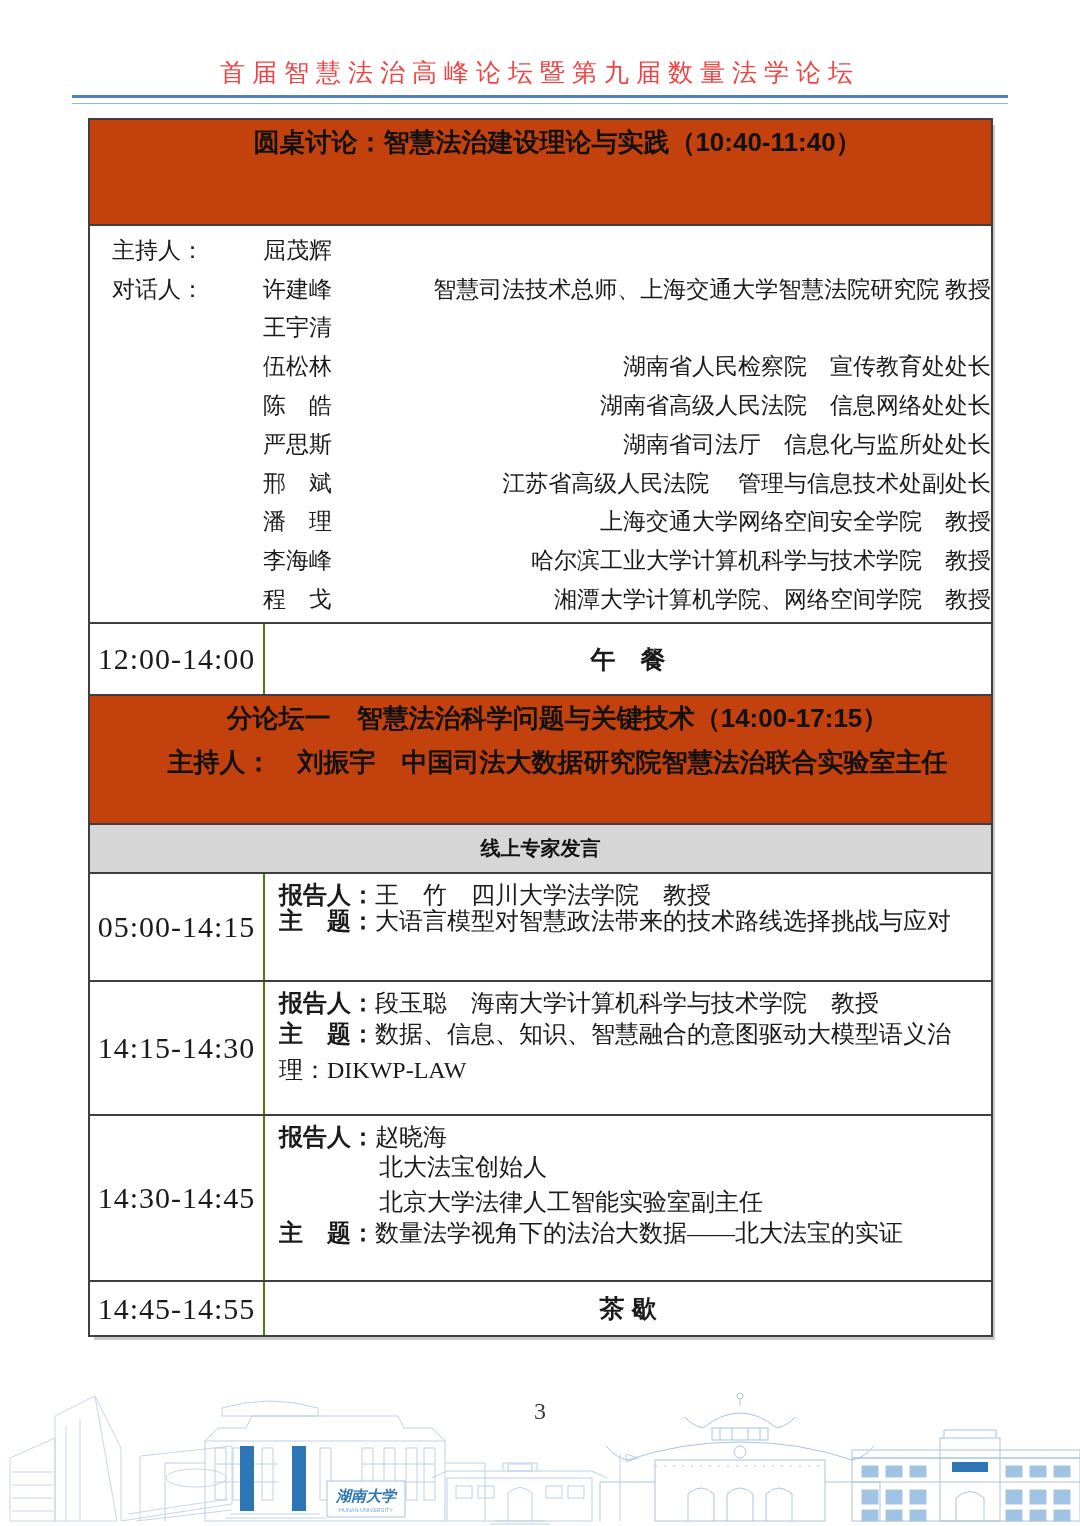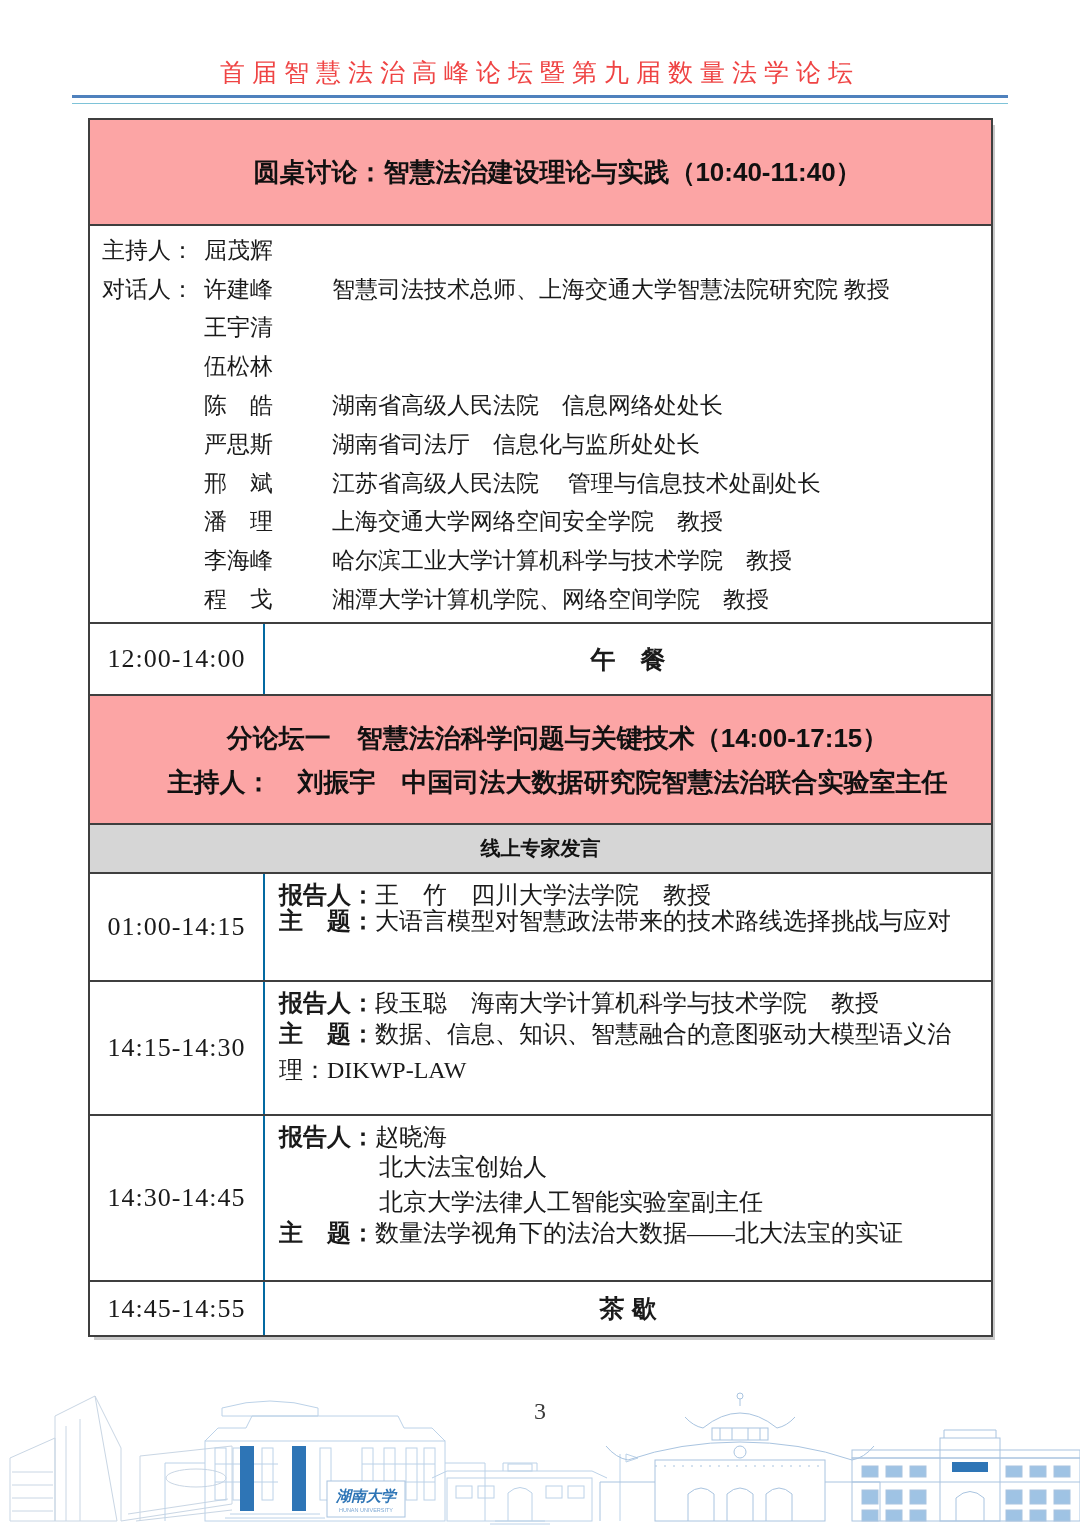--- a/index.html
+++ b/index.html
@@ -8,28 +8,28 @@
   
   .hdr-title{position:absolute;top:56px;left:0;right:0;text-align:center;
              font-size:25px;letter-spacing:7px;color:#ef4444;font-weight:400;}
   .hdr-rule{position:absolute;top:95px;left:72px;right:72px;height:5px;
             border-top:3px solid #4f81bd;border-bottom:1px solid #7ec3d8;}
   
   .tbl{position:absolute;left:88px;top:118px;width:905px;border:2px solid #3f3f3f;
        box-sizing:border-box;box-shadow:4px 5px 0 -2px #c9c9c9;background:#fff;}
   .row{box-sizing:border-box;border-top:2px solid #3f3f3f;display:flex;}
   .row:first-child{border-top:none;}
-  .banner{background:#fca5a5;align-items:center;justify-content:center;flex-direction:column;padding-left:34px;}
+  .banner{background:#c2410c;align-items:center;justify-content:flex-start;flex-direction:column;padding-left:34px;}
   .banner .bt{font-family:"Liberation Sans","DejaVu Sans",sans-serif;font-weight:bold;
               font-size:26px;color:#111;text-align:center;line-height:44px;}
   .graybar{background:#d6d6d6;align-items:center;justify-content:center;}
   .graybar .bt{font-family:"Liberation Sans","DejaVu Sans",sans-serif;font-weight:bold;
                font-size:20px;color:#111;}
-  .timecol{width:175px;flex:0 0 175px;border-right:2px solid #0369a1;box-sizing:border-box;
-           display:flex;align-items:center;justify-content:center;font-size:26px;letter-spacing:1px;}
+  .timecol{width:175px;flex:0 0 175px;border-right:2px solid #4d7c0f;box-sizing:border-box;
+           display:flex;align-items:center;justify-content:center;font-size:30px;letter-spacing:1px;}
   .bodycol{flex:1;box-sizing:border-box;padding:8px 14px;font-size:24px;}
   .centercol{flex:1;display:flex;align-items:center;justify-content:center;
              font-family:"Liberation Sans","DejaVu Sans",sans-serif;font-weight:bold;font-size:25px;}
   
   .plist{flex-direction:column;padding:5px 0 3px 12px;}
   .prow{display:flex;height:39px;align-items:center;font-size:23px;}
   .prole{width:102px;flex:0 0 102px;}
   .pname{width:128px;flex:0 0 128px;}
   .paff{flex:1;}
   
@@ -48,37 +48,38 @@
 
   <div class="hdr-title">首届智慧法治高峰论坛暨第九届数量法学论坛</div>
   <div class="hdr-rule"></div>
 
   <div class="tbl">
 
     <div class="row banner" style="height:104px;">
       <div class="bt">圆桌讨论：智慧法治建设理论与实践（10:40-11:40）</div>
     </div>
 
-    <div class="row plist" style="height:398px;">
+    <div class="row plist" style="height:398px;text-align:right;">
       <div class="prow">
         <span class="prole">主持人：</span>
         <span class="pname">屈茂辉</span>
       </div>
       <div class="prow">
         <span class="prole">对话人：</span>
         <span class="pname">许建峰</span>
         <span class="paff">智慧司法技术总师、上海交通大学智慧法院研究院 教授</span>
       </div>
       <div class="prow">
         <span class="prole"></span>
         <span class="pname">王宇清</span>
       </div>
       <div class="prow">
         <span class="prole"></span>
         <span class="pname">伍松林</span>
+        <span class="paff">湖南省人民检察院　宣传教育处处长</span>
       </div>
       <div class="prow">
         <span class="prole"></span>
         <span class="pname">陈　皓</span>
         <span class="paff">湖南省高级人民法院　信息网络处处长</span>
       </div>
       <div class="prow">
         <span class="prole"></span>
         <span class="pname">严思斯</span>
         <span class="paff">湖南省司法厅　信息化与监所处处长</span>
@@ -113,21 +114,21 @@
     <div class="row banner" style="height:129px;">
       <div class="bt">分论坛一　智慧法治科学问题与关键技术（14:00-17:15）</div>
       <div class="bt">主持人：　刘振宇　中国司法大数据研究院智慧法治联合实验室主任</div>
     </div>
 
     <div class="row graybar" style="height:49px;">
       <div class="bt">线上专家发言</div>
     </div>
 
     <div class="row" style="height:108px;">
-      <div class="timecol">01:00-14:15</div>
+      <div class="timecol">05:00-14:15</div>
       <div class="bodycol">
         <div class="sline"><span class="slabel">报告人：</span><span>王　竹　四川大学法学院　教授</span></div>
         <div class="sline"><span class="slabel">主　题：</span><span>大语言模型对智慧政法带来的技术路线选择挑战与应对</span></div>
       </div>
     </div>
 
     <div class="row" style="height:134px;">
       <div class="timecol">14:15-14:30</div>
       <div class="bodycol">
         <div class="sline"><span class="slabel">报告人：</span><span>段玉聪　海南大学计算机科学与技术学院　教授</span></div>

